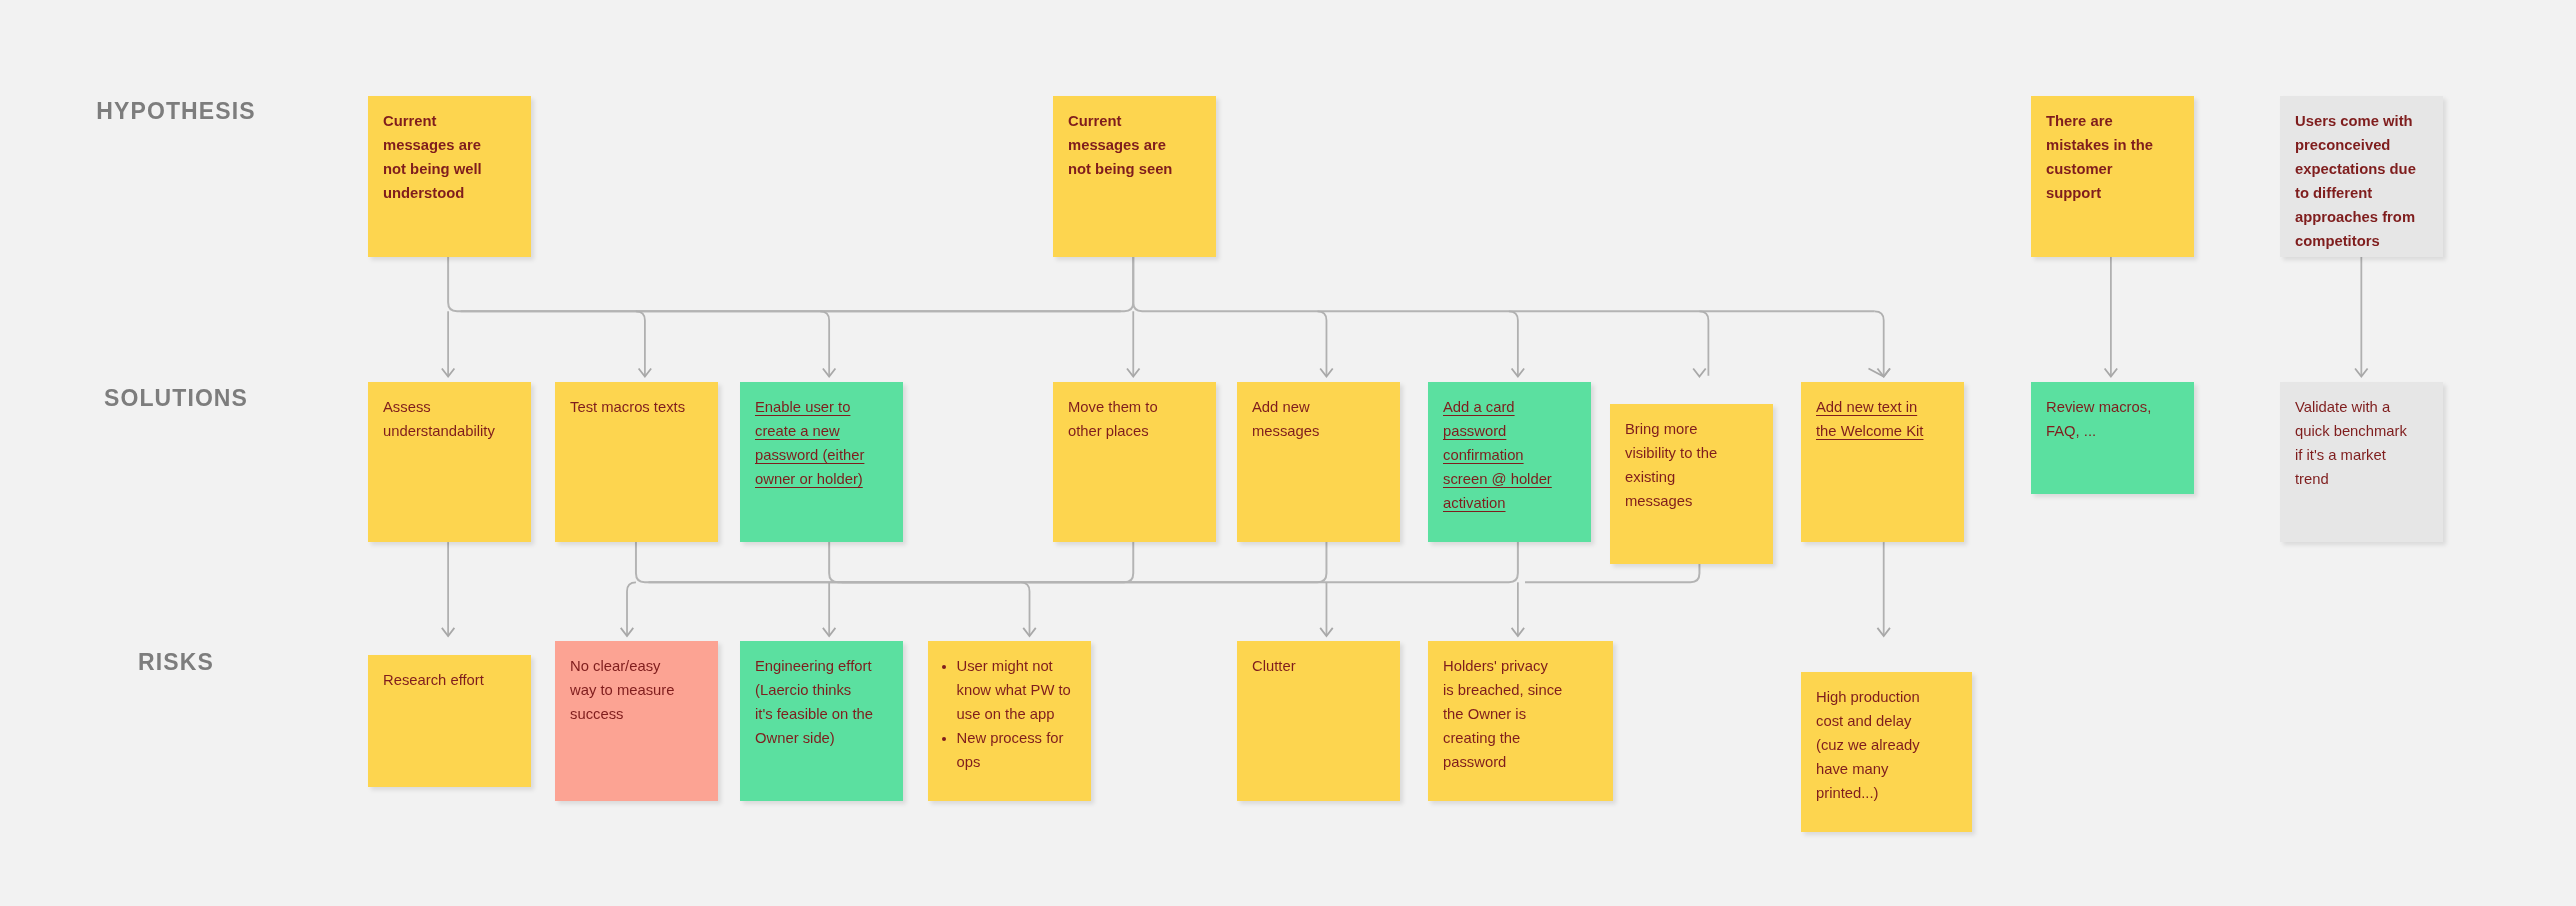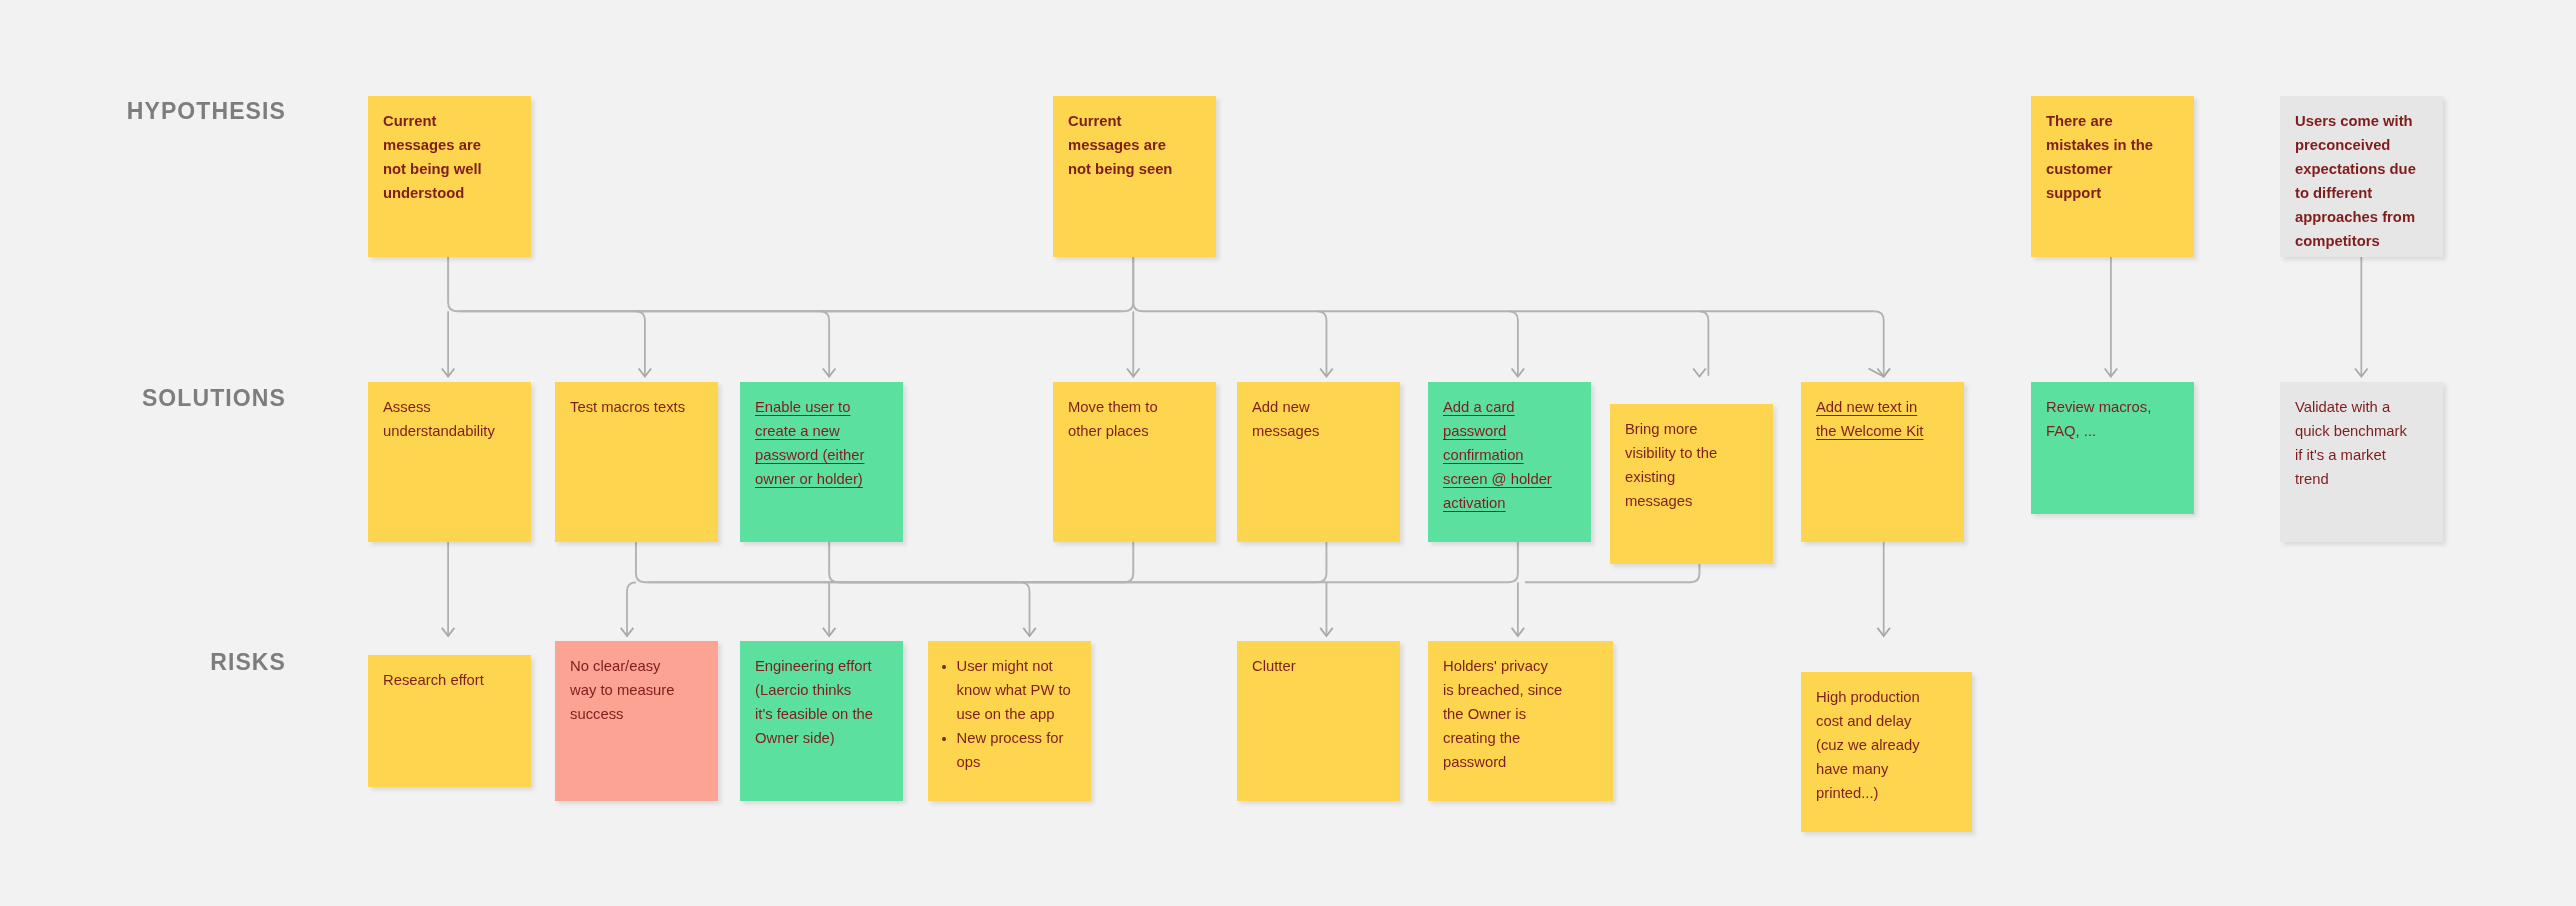--- a/index.html
+++ b/index.html
@@ -12,22 +12,23 @@
   }
   #board{position:absolute;inset:0;}
 
   
   .row-label{
     position:absolute;
     font-weight:700;
     letter-spacing:1.1px;
     color:#7d7d7d;
     font-size:23px;
-    text-align:right;
+    text-align:center;
     white-space:nowrap;
+    padding-left:33px;
   }
   .row-label.hyp{left:0;width:286px;top:98px;}
   .row-label.sol{left:0;width:286px;top:385px;}
   .row-label.risk{left:0;width:286px;top:649px;}
 
   
   .note{
     position:absolute;
     box-sizing:border-box;
     padding:14.3px 15px 12.5px 15px;
@@ -194,21 +195,21 @@
 visibility to the
 existing
 messages</span>
   </div>
 
   <div class="note underline" style="left:1801px;top:382px;width:163px;height:160px;background:#FDD54F;">
     <span class="txt">Add new text in
 the Welcome Kit</span>
   </div>
 
-  <div class="note" style="left:2031px;top:382px;width:163px;height:132px;background:#5BE0A0;">
+  <div class="note" style="left:2031px;top:382px;width:163px;height:112px;background:#5BE0A0;">
     <span class="txt">Review macros,
 FAQ, ...</span>
   </div>
 
   <div class="note" style="left:2280px;top:382px;width:163px;height:160px;background:#E6E6E6;">
     <span class="txt">Validate with a
 quick benchmark
 if it's a market
 trend</span>
   </div>

